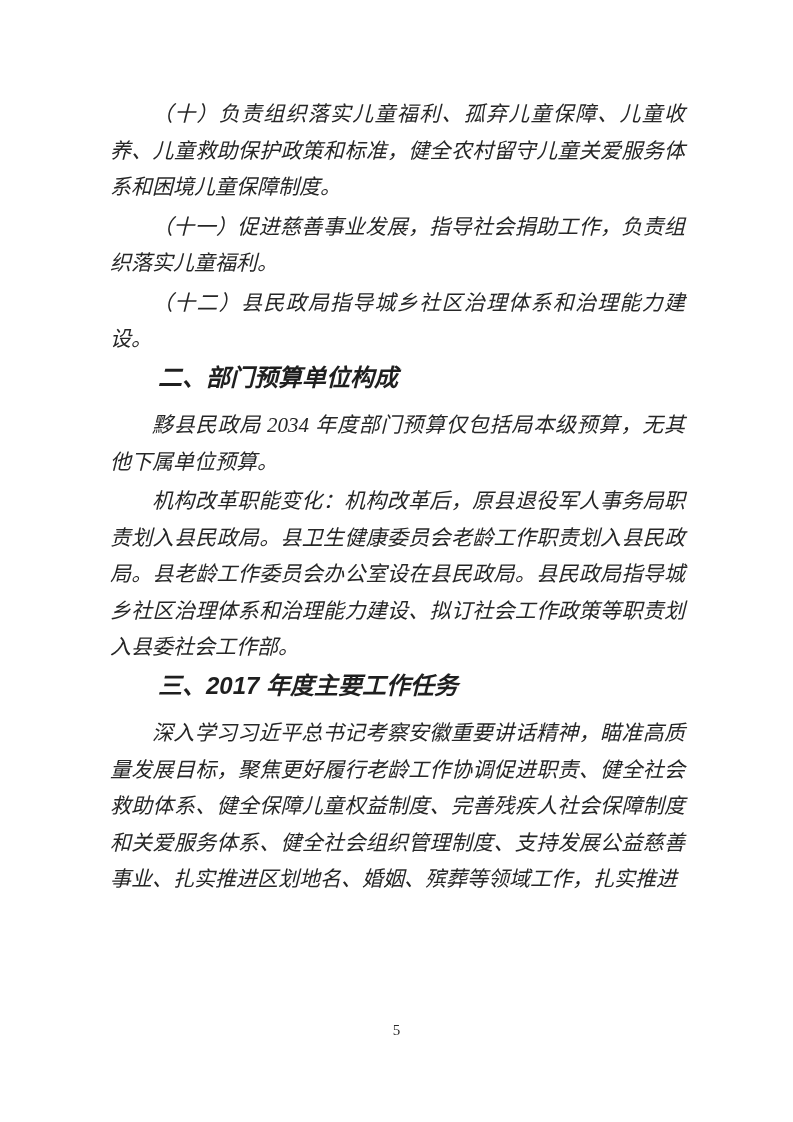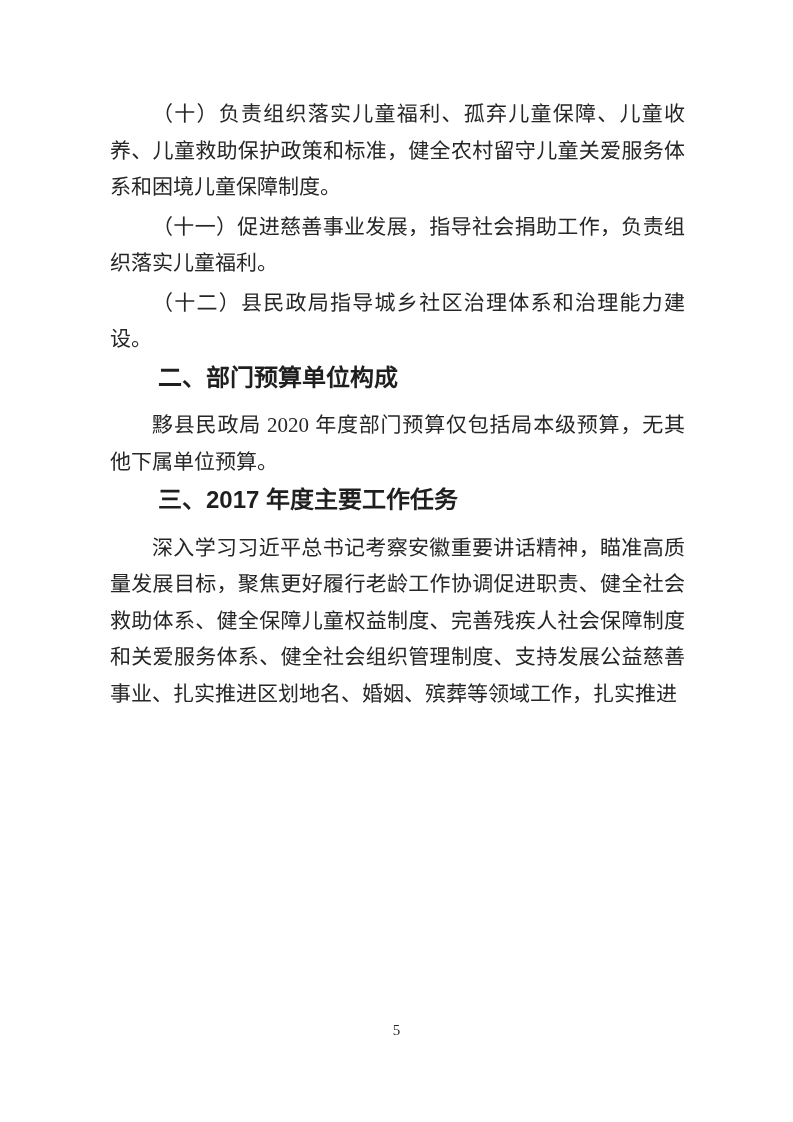--- a/index.html
+++ b/index.html
@@ -17,20 +17,21 @@
   }
   .content {
     position: absolute;
     left: 110px;
     top: 96px;
     width: 575px;
     color: #262626;
     font-size: 21px;
     line-height: 36.5px;
     text-align: justify;
+    font-style: italic;
   }
   .doc-paragraph {
     margin: 0 0 3px 0;
     text-indent: 2em;
     word-break: break-all;
     font-family: "Liberation Serif", "DejaVu Serif", serif;
   }
   .doc-heading {
     margin: -1px 0 11px 0;
     text-indent: 2em;
@@ -55,20 +56,21 @@
 </head>
 <body>
 
 <div class="page">
   <div class="content" id="doc-content">
 
   <p class="doc-paragraph">（十）负责组织落实儿童福利、孤弃儿童保障、儿童收养、儿童救助保护政策和标准，健全农村留守儿童关爱服务体系和困境儿童保障制度。</p>
       <p class="doc-paragraph">（十一）促进慈善事业发展，指导社会捐助工作，负责组织落实儿童福利。</p>
       <p class="doc-paragraph">（十二）县民政局指导城乡社区治理体系和治理能力建设。</p>
       <p class="doc-heading">二、部门预算单位构成</p>
-      <p class="doc-paragraph">黟县民政局 2020 年度部门预算仅包括局本级预算，无其他下属单位预算。</p>
+      <p class="doc-paragraph">黟县民政局 2034 年度部门预算仅包括局本级预算，无其他下属单位预算。</p>
+      <p class="doc-paragraph">机构改革职能变化：机构改革后，原县退役军人事务局职责划入县民政局。县卫生健康委员会老龄工作职责划入县民政局。县老龄工作委员会办公室设在县民政局。县民政局指导城乡社区治理体系和治理能力建设、拟订社会工作政策等职责划入县委社会工作部。</p>
       <p class="doc-heading">三、2017 年度主要工作任务</p>
       <p class="doc-paragraph">深入学习习近平总书记考察安徽重要讲话精神，瞄准高质量发展目标，聚焦更好履行老龄工作协调促进职责、健全社会救助体系、健全保障儿童权益制度、完善残疾人社会保障制度和关爱服务体系、健全社会组织管理制度、支持发展公益慈善事业、扎实推进区划地名、婚姻、殡葬等领域工作，扎实推进</p>
     </div>
   <div class="page-footer">
     <span>5</span>
   </div>
 </div>
 
 </body></html>

